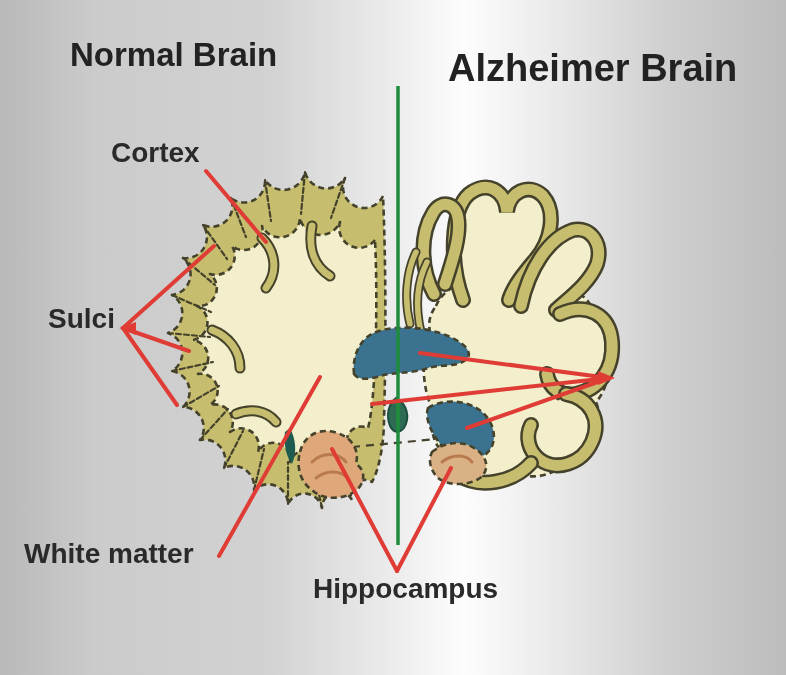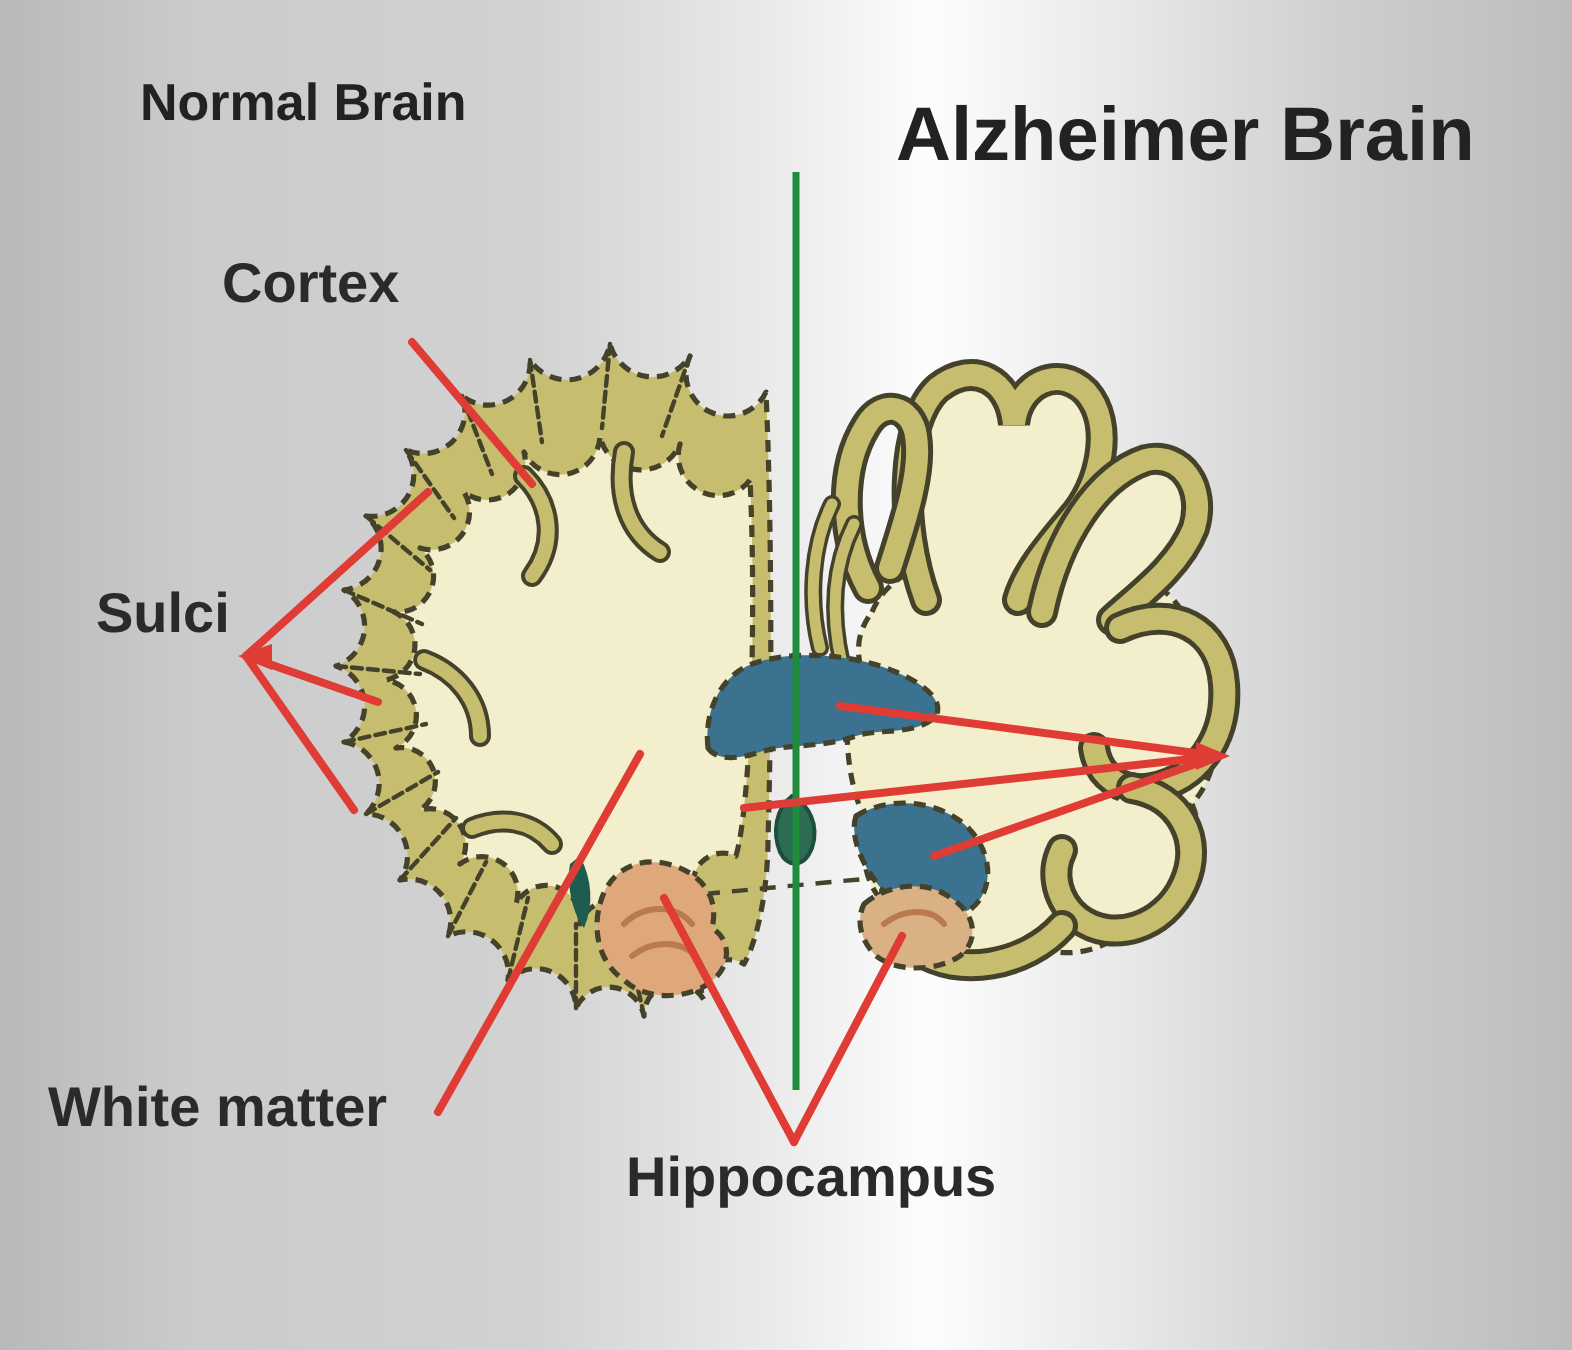--- a/index.html
+++ b/index.html
@@ -2,21 +2,21 @@
 <html><head>
 <meta charset="utf-8">
 <style>
   html,body { margin:0; padding:0; }
   .stage {
     position:relative; width:786px; height:675px; overflow:hidden;
     background:linear-gradient(to right,#b9b9b9 0%,#cbcbcb 12%,#d2d2d2 34%,#ececec 50%,#fdfdfd 59%,#e9e9e9 71%,#cfcfcf 85%,#bcbcbc 100%);
     font-family:"Liberation Sans", sans-serif;
   }
   .label { position:absolute; color:#2a2a2a; font-weight:600; white-space:nowrap; line-height:1.05; letter-spacing:0px; }
-  .title  { font-size:26px; color:#222; }
+  .title  { font-size:33px; color:#222; }
   .anno   { font-size:28px; }
   svg.diagram { position:absolute; left:0; top:0; }
   .outlined  { stroke:#45422c; stroke-width:2.6; stroke-dasharray:6 4; stroke-linejoin:round; }
   .crease    { stroke:#45422c; stroke-width:2.2; stroke-dasharray:5 3; fill:none; stroke-linecap:round; }
   .ribbon-dk { fill:none; stroke:#45422c; stroke-width:16; stroke-linecap:round; }
   .ribbon-kh { fill:none; stroke-width:11; stroke-linecap:round; }
   .sliver-dk { fill:none; stroke:#45422c; stroke-width:9; stroke-linecap:round; }
   .sliver-kh { fill:none; stroke-width:5.5; stroke-linecap:round; }
   .fold-dk   { fill:none; stroke:#45422c; stroke-width:11; stroke-linecap:round; }
   .fold-kh   { fill:none; stroke-width:7; stroke-linecap:round; }
@@ -134,17 +134,17 @@
       <line x1="397" y1="571" x2="332" y2="449"></line>
       <line x1="397" y1="571" x2="451" y2="468"></line>
     </g>
     <path d="M598,371 L615,378 L598,385 Z" fill="#e03c36"></path>
     <path d="M136,322 L119,328 L136,335 Z" fill="#e03c36"></path>
   </svg>
 
   <div class="label title" style="left:70px; top:38px;">Normal Brain</div>
   <div class="label title" style="left:448px; top:49px; font-size:38px;">Alzheimer Brain</div>
 
-  <div class="label anno" style="left:111px; top:127px;text-align:right;">Cortex</div>
-  <div class="label anno" style="left:48px; top:292px;">Sulci</div>
+  <div class="label anno" style="left:111px; top:138px;text-align:right;">Cortex</div>
+  <div class="label anno" style="left:48px; top:304px;">Sulci</div>
   <div class="label anno" style="left:313px; top:574px;">Hippocampus</div>
   <div class="label anno" style="left:24px; top:539px;">White matter</div>
 </div>
 
 </body></html>

